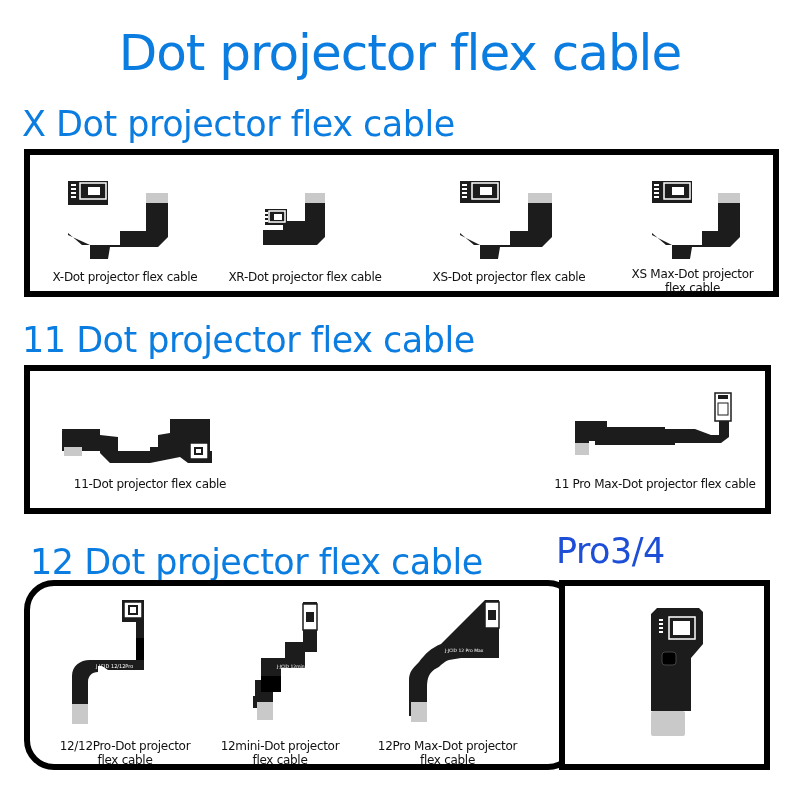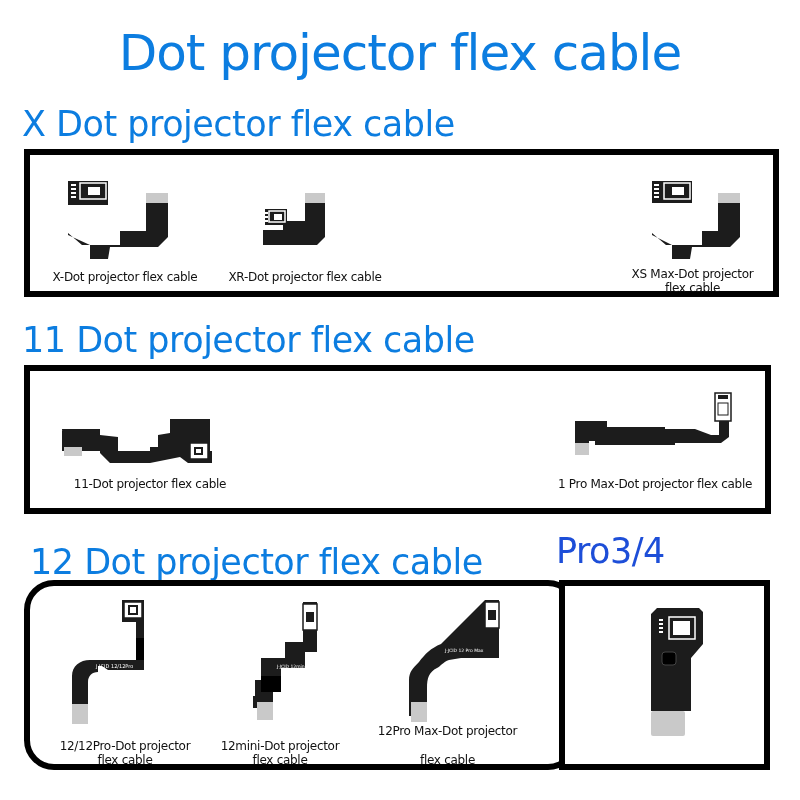--- a/index.html
+++ b/index.html
@@ -57,20 +57,33 @@
       <rect x="40" y="34" width="22" height="16" fill="#1c1c1c"></rect>
       <rect x="44" y="36" width="16" height="11" fill="none" stroke="#fff" stroke-width="1.5"></rect>
       <rect x="49" y="39" width="8" height="6" fill="#fff"></rect>
       <rect x="40" y="37" width="3" height="2" fill="#fff"></rect>
         <rect x="40" y="41" width="3" height="2" fill="#fff"></rect>
         <rect x="40" y="45" width="3" height="2" fill="#fff"></rect>
     </svg>
     <div class="cap" style="left:-8px; top:95px; width:176px;">XR-Dot projector flex cable</div>
   </div>
 
+  <div class="item" style="left:390px; top:20px; width:160px; height:110px;">
+    <svg width="160" height="110">
+      <path d="M40 6 H80 V28 H40 Z M40 28 V58 L54 70 H90 V56 H108 V22 H132 V62 L122 72 H80 L78 84 H60 V70 L40 60 Z" fill="#1c1c1c"></path>
+      <rect x="108" y="18" width="24" height="10" fill="#c9c9c9"></rect>
+      <rect x="52" y="8" width="26" height="16" fill="none" stroke="#fff" stroke-width="1.5"></rect>
+      <rect x="60" y="12" width="12" height="8" fill="#fff"></rect>
+      <rect x="42" y="9" width="5" height="2" fill="#fff"></rect>
+        <rect x="42" y="13" width="5" height="2" fill="#fff"></rect>
+        <rect x="42" y="17" width="5" height="2" fill="#fff"></rect>
+        <rect x="42" y="21" width="5" height="2" fill="#fff"></rect>
+    </svg>
+    <div class="cap" style="left:0px; top:95px; width:178px;">XS-Dot projector flex cable</div>
+  </div>
 
   <div class="item" style="left:580px; top:20px; width:160px; height:125px;">
     <svg width="160" height="110">
       <path d="M42 6 H82 V28 H42 Z M42 28 V58 L56 70 H92 V56 H108 V22 H130 V62 L120 72 H82 L80 84 H62 V70 L42 60 Z" fill="#1c1c1c"></path>
       <rect x="108" y="18" width="22" height="10" fill="#c9c9c9"></rect>
       <rect x="54" y="8" width="26" height="16" fill="none" stroke="#fff" stroke-width="1.5"></rect>
       <rect x="62" y="12" width="12" height="8" fill="#fff"></rect>
       <rect x="44" y="9" width="5" height="2" fill="#fff"></rect>
         <rect x="44" y="13" width="5" height="2" fill="#fff"></rect>
         <rect x="44" y="17" width="5" height="2" fill="#fff"></rect>
@@ -98,21 +111,21 @@
 
 
   <div class="item" style="left:515px; top:20px; width:220px; height:110px;">
     <svg width="220" height="110">
       <path d="M30 30 H62 V36 H120 V38 H150 L166 44 H174 V10 H184 V46 L176 52 H130 V54 H50 V50 H44 V60 H30 Z" fill="#1c1c1c"></path>
       <rect x="30" y="52" width="14" height="12" fill="#c9c9c9"></rect>
       <rect x="170" y="2" width="16" height="28" fill="#fff" stroke="#1c1c1c" stroke-width="1.5"></rect>
       <rect x="173" y="12" width="10" height="12" fill="#fff" stroke="#1c1c1c" stroke-width="1"></rect>
       <rect x="173" y="4" width="10" height="4" fill="#1c1c1c"></rect>
     </svg>
-    <div class="cap" style="left:0px; top:86px; width:220px;">1 Pro Max-Dot projector flex cable</div>
+    <div class="cap" style="left:0px; top:86px; width:220px;">11 Pro Max-Dot projector flex cable</div>
   </div>
 </div>
 
 <div class="section-title" style="left:22px; top:544px;margin-left:8px;">12 Dot projector flex cable</div>
 <div class="box" style="left:24px; top:580px; width:554px; height:190px;border-radius:30px;">
 
   <div class="item" style="left:10px; top:10px; width:170px; height:175px;">
     <svg width="170" height="140">
       <path d="M82 4 H104 V50 H100 V60 H104 V74 H68 L62 70 H58 V76 H58 C52 76 48 80 48 86 V120 H32 V80 C32 70 40 64 50 64 H98 V50 H96 V26 H82 Z" fill="#1c1c1c"></path>
       <rect x="96" y="42" width="8" height="22" fill="#000"></rect>
@@ -140,21 +153,21 @@
   </div>
 
   <div class="item" style="left:345px; top:10px; width:165px; height:175px;">
     <svg width="165" height="140">
       <path d="M110 4 H124 V44 V62 H86 L74 64 C68 66 66 70 62 72 C54 76 52 82 52 92 V120 H34 V84 C34 76 38 72 44 66 C50 58 56 52 66 48 Z" fill="#1c1c1c"></path>
       <rect x="110" y="6" width="14" height="26" fill="#fff" stroke="#1c1c1c" stroke-width="1.5"></rect>
       <rect x="113" y="14" width="8" height="10" fill="#1c1c1c"></rect>
       <rect x="36" y="106" width="16" height="20" fill="#c9c9c9"></rect>
       <text x="70" y="56" font-size="4.5" fill="#fff" font-family="DejaVu Sans, sans-serif">J·JCID 12 Pro Max</text>
     </svg>
-    <div class="cap" style="left:-10px; top:128px; width:165px;">12Pro Max-Dot projector</div>
+    <div class="cap" style="left:-10px; top:143px; width:165px;">12Pro Max-Dot projector</div>
     <div class="cap" style="left:-10px; top:157px; width:165px;">flex cable</div>
   </div>
 </div>
 
 <div class="section-title red" style="left:556px; top:533px;">Pro3/4</div>
 <div class="box" style="left:559px; top:580px; width:211px; height:190px;">
   <svg width="211" height="190" style="left:0; top:0;">
     <path d="M86 28 L92 22 H134 L138 26 V58 L126 72 V125 H86 Z" fill="#1c1c1c"></path>
     <rect x="86" y="125" width="34" height="25" rx="2" fill="#c9c9c9"></rect>
     <rect x="104" y="31" width="26" height="22" fill="none" stroke="#fff" stroke-width="1.5"></rect>

